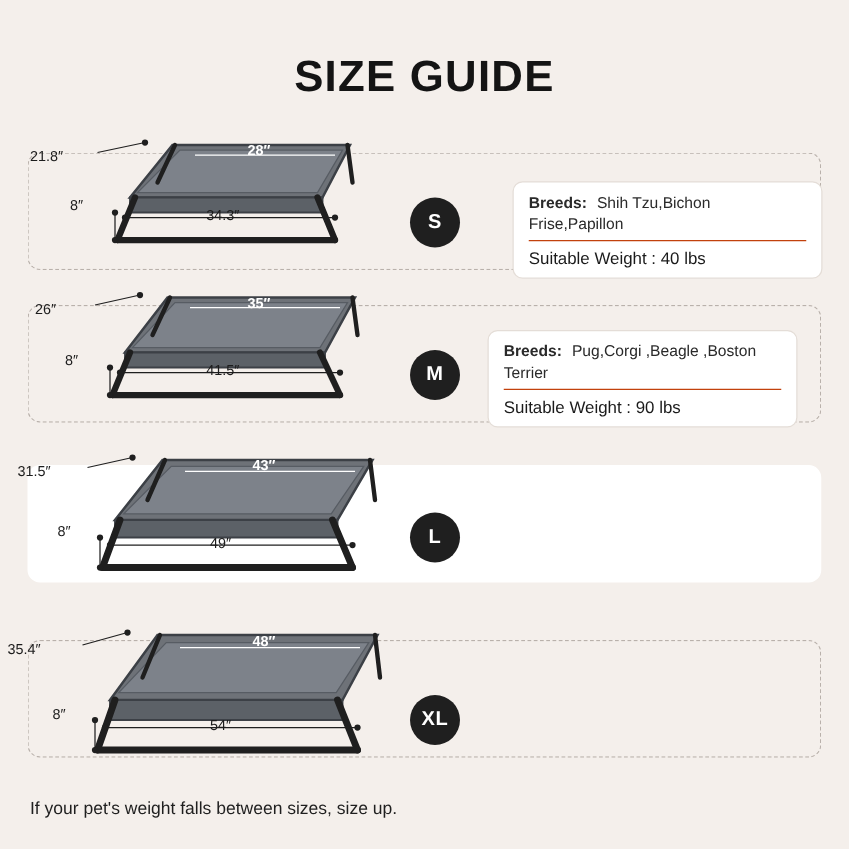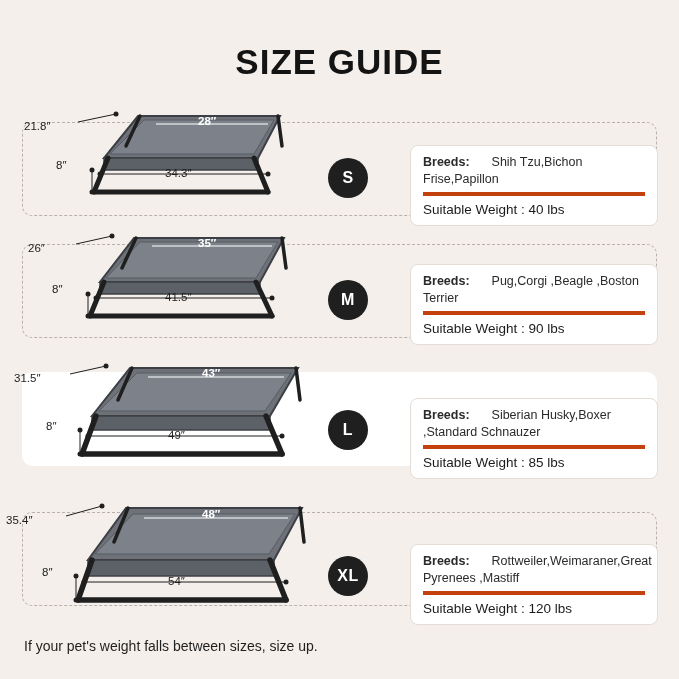--- a/index.html
+++ b/index.html
@@ -92,25 +92,25 @@
     font-size: 12.5px;
     line-height: 1.35;
   }
   .info .breeds {
     display: block;
     margin-bottom: 4px;
     color: #2a2a2a;
   }
   .info .breeds b {
     font-weight: bold;
-    margin-right: 22px;
+    margin-right: 8px;
   }
   .info .weight {
     display: block;
-    border-top: 4px solid #c2410c;
+    border-top: 1px solid #c2410c;
     padding-top: 5px;
     font-size: 13.5px;
     color: #1b1b1b;
   }
 
   .footnote {
     position: absolute;
     left: 24px;
     top: 638px;
     font-size: 14px;
@@ -201,21 +201,21 @@
         <line x1="122" y1="24" x2="242" y2="24" stroke="#ffffff" stroke-width="1"></line>
       </svg>
       <div class="mtext" style="left:-2px; top:20px;">26″</div>
       <div class="mtext" style="left:22px; top:61px;">8″</div>
       <div class="mtext" style="left:135px; top:69px;">41.5″</div>
       <div class="mtext white" style="left:168px; top:15px;">35″</div>
     </div>
 
     <div class="badge" style="left:328px; top:58px;">M</div>
 
-    <div class="info" style="left:410px; top:42px; width:248px;">
+    <div class="info" style="left:390px; top:42px; width:248px;">
       <span class="breeds"><b>Breeds:</b><span>Pug,Corgi ,Beagle ,Boston Terrier</span></span>
       <span class="weight"><span>Suitable Weight : </span><span>90 lbs</span></span>
     </div>
   </div>
 
   <div class="row" style="top:350px;">
     <div class="row-box solid"></div>
 
     <div class="bed-wrap">
       <svg class="bed" width="290" height="125" viewBox="0 0 290 125">
@@ -238,24 +238,20 @@
         <line x1="118" y1="27" x2="254" y2="27" stroke="#ffffff" stroke-width="1"></line>
       </svg>
       <div class="mtext" style="left:-16px; top:22px;">31.5″</div>
       <div class="mtext" style="left:16px; top:70px;">8″</div>
       <div class="mtext" style="left:138px; top:79px;">49″</div>
       <div class="mtext white" style="left:172px; top:17px;">43″</div>
     </div>
 
     <div class="badge" style="left:328px; top:60px;">L</div>
 
-    <div class="info" style="left:410px; top:48px; width:248px;">
-      <span class="breeds"><b>Breeds:</b><span>Siberian Husky,Boxer ,Standard Schnauzer</span></span>
-      <span class="weight"><span>Suitable Weight : </span><span>85 lbs</span></span>
-    </div>
   </div>
 
   <div class="row" style="top:490px;">
     <div class="row-box"></div>
 
     <div class="bed-wrap">
       <svg class="bed" width="290" height="130" viewBox="0 0 290 130">
         <polygon points="96,18 272,18 244,70 58,70" fill="#6e7278" stroke="#3c4046" stroke-width="2"></polygon>
         <polygon points="103,24 265,24 239,64 65,64" fill="#7d828a" stroke="#575c63" stroke-width="1"></polygon>
         <polygon points="58,70 244,70 244,86 58,86" fill="#5c6167" stroke="#3c4046" stroke-width="1.5"></polygon>
@@ -275,21 +271,17 @@
         <line x1="114" y1="28" x2="258" y2="28" stroke="#ffffff" stroke-width="1"></line>
       </svg>
       <div class="mtext" style="left:-24px; top:24px;text-align:center;">35.4″</div>
       <div class="mtext" style="left:12px; top:76px;">8″</div>
       <div class="mtext" style="left:138px; top:85px;">54″</div>
       <div class="mtext white" style="left:172px; top:18px;">48″</div>
     </div>
 
     <div class="badge" style="left:328px; top:66px;">XL</div>
 
-    <div class="info" style="left:410px; top:54px; width:248px;">
-      <span class="breeds"><b>Breeds:</b><span>Rottweiler,Weimaraner,Great Pyrenees ,Mastiff</span></span>
-      <span class="weight"><span>Suitable Weight : </span><span>120 lbs</span></span>
-    </div>
   </div>
 
   <div class="footnote">If your pet's weight falls between sizes, size up.</div>
 
 </div>
 
 </body></html>

